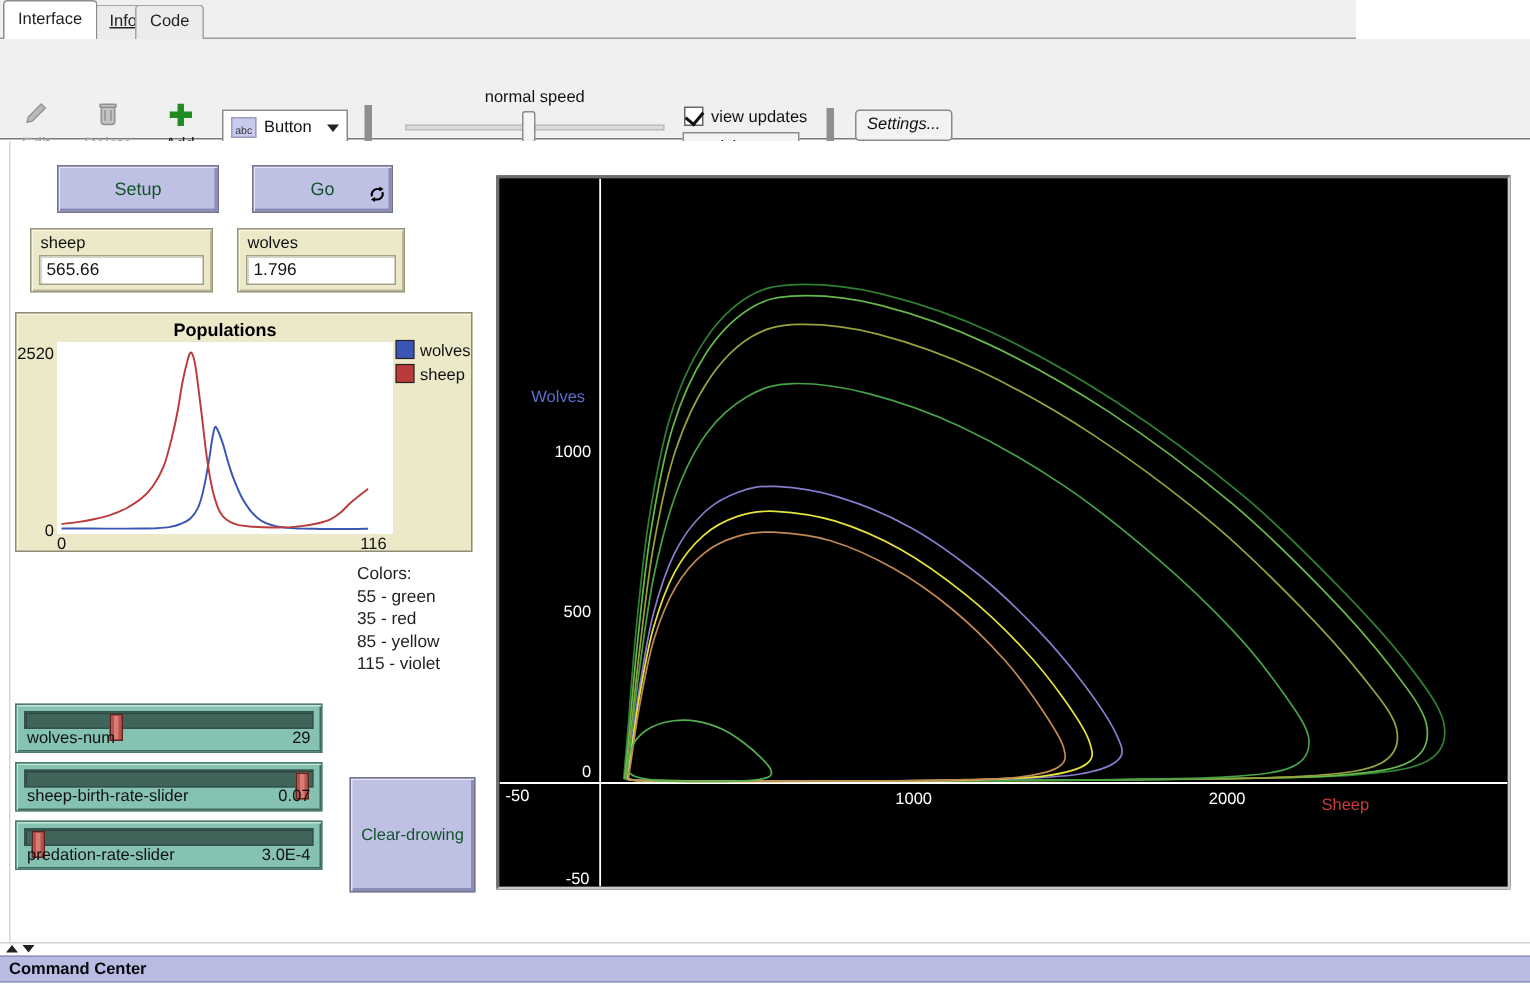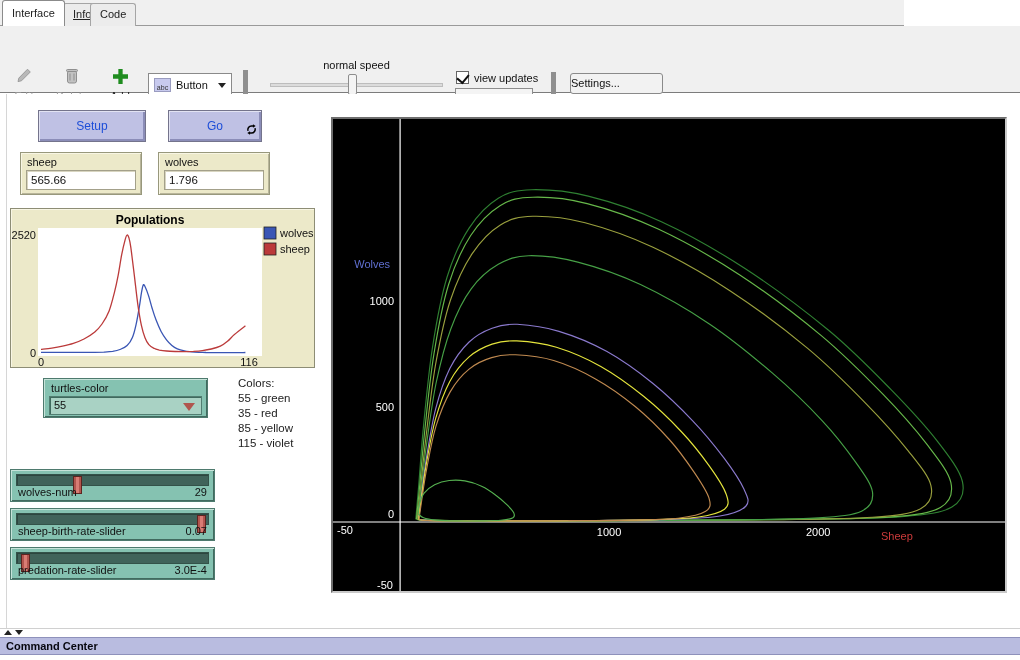--- a/index.html
+++ b/index.html
@@ -23,30 +23,30 @@
   .tool-sep { position:absolute; width:5px; background:#8f8f8f; }
   .speed-label { position:absolute; left:270px; top:33px; width:173px; text-align:center; }
   .speed-track { position:absolute; left:270px; top:57px; width:173px; height:4px; background:#dcdcdc; border:1px solid #bdbdbd; }
   .speed-handle { position:absolute; left:348px; top:48px; width:9px; height:21px; background:#f4f4f4; border:1px solid #8d8d8d; border-radius:2px; }
   .ticks-label { position:absolute; left:270px; top:73px; width:173px; text-align:center; }
   .checkbox { position:absolute; left:456px; top:45px; width:13px; height:13px; background:#fff; border:1px solid #666; }
   .checkbox::after { content:""; position:absolute; left:2px; top:0px; width:6px; height:9px; border:solid #111; border-width:0 2px 2px 0; transform:rotate(40deg); }
   .vu-label { position:absolute; left:474px; top:46px; }
   .update-select { position:absolute; left:455px; top:62px; width:78px; height:20px; background:#f4f4f4; border:1px solid #8d8d8d; display:flex; align-items:center; padding:0 6px; }
   .update-select .chev { margin-left:auto; width:0; height:0; border-left:4px solid transparent; border-right:4px solid transparent; border-top:5px solid #444; }
-  .settings-btn { position:absolute; left:570px; top:47px; width:93px; height:21px; background:#f2f2f2; border:1px solid #8a8a8a; border-radius:3px; line-height:19px; }
+  .settings-btn { position:absolute; left:570px; top:47px; width:65px; height:21px; background:#f2f2f2; border:1px solid #8a8a8a; border-radius:3px; text-align:center; line-height:19px;font-style:italic; }
 
   
   .main { position:absolute; left:0; top:94px; width:1020px; height:534px; background:#fff; }
   .main-leftline { position:absolute; left:6px; top:0; width:1px; height:534px; background:#d6d6d6; }
 
   
   .nl-button { position:absolute; background:#bfc1e4; border:1px solid #74748c;
     box-shadow: inset 1px 1px 0 #e2e3f3, inset -2px -2px 0 #8b8db8;
-    display:flex; align-items:center; justify-content:center; font-size:12px; color:#1d4ed8; }
+    display:flex; align-items:center; justify-content:center; font-size:12px; color:#14532d; }
   .forever-icon { position:absolute; right:4px; bottom:3px; }
 
   
   .monitor { position:absolute; width:122px; height:43px; background:#ece9c9; border:1px solid #98987c;
     box-shadow: inset 1px 1px 0 #f8f6e4, inset -1px -1px 0 #b8b59a; }
   .monitor .mlabel { position:absolute; left:6px; top:3px; }
   .monitor .mvalue { position:absolute; left:5px; right:5px; top:17px; height:20px; background:#fff; border:1px solid #a3a08a;
     box-shadow: inset 1px 1px 0 #d8d5c0; font-size:11.5px; padding:3px 0 0 4px; }
 
   
@@ -189,27 +189,20 @@
           <text x="238" y="157" text-anchor="middle" font-size="11" fill="#111">116</text>
           <rect x="253" y="18" width="12" height="12" fill="#3a56b4" stroke="#222" stroke-width="0.8"></rect>
           <text x="269" y="28" font-size="11" fill="#111">wolves</text>
           <rect x="253" y="34" width="12" height="12" fill="#bb3a3a" stroke="#222" stroke-width="0.8"></rect>
           <text x="269" y="44" font-size="11" fill="#111">sheep</text>
           <path d="M30.0 143.3C33.0 143.3,42.0 143.3,47.9 143.3C53.9 143.4,59.9 143.4,65.9 143.4C71.8 143.4,79.3 143.4,83.8 143.3C88.3 143.3,89.8 143.3,92.8 143.2C95.7 143.0,99.0 142.8,101.7 142.4C104.4 141.9,106.5 141.5,108.9 140.5C111.3 139.5,114.0 138.5,116.1 136.5C118.2 134.5,120.0 132.0,121.4 128.5C122.9 125.1,123.8 121.3,125.0 115.9C126.2 110.5,127.7 101.5,128.6 96.2C129.5 90.9,129.8 87.4,130.4 84.1C131.0 80.7,131.6 77.2,132.2 76.1C132.8 75.0,133.1 75.7,134.0 77.5C134.9 79.3,136.4 83.2,137.6 86.9C138.8 90.5,140.0 95.6,141.2 99.5C142.4 103.4,143.3 106.5,144.8 110.3C146.3 114.1,148.3 119.0,150.1 122.5C151.9 125.9,153.7 128.5,155.5 130.9C157.3 133.2,159.1 135.0,160.9 136.5C162.7 138.0,164.2 138.9,166.3 139.8C168.4 140.7,171.1 141.4,173.4 141.9C175.8 142.4,178.2 142.6,180.6 142.9C183.0 143.1,185.4 143.2,187.8 143.3C190.2 143.4,192.6 143.4,195.0 143.5C197.4 143.5,199.7 143.6,202.1 143.6C204.5 143.6,206.6 143.6,209.3 143.6C212.0 143.6,215.3 143.6,218.3 143.6C221.3 143.6,224.6 143.6,227.2 143.6C229.9 143.6,233.2 143.5,234.4 143.5" fill="none" stroke="#3a56b4" stroke-width="1.3"></path>
           <path d="M30.0 140.3C31.8 140.1,37.2 139.6,40.8 139.1C44.3 138.6,47.9 138.0,51.5 137.2C55.1 136.4,58.7 135.6,62.3 134.4C65.9 133.2,69.4 131.9,73.0 130.0C76.6 128.0,80.8 125.4,83.8 122.9C86.8 120.4,88.6 118.5,91.0 115.0C93.4 111.5,96.0 107.2,98.1 101.9C100.2 96.6,102.0 89.0,103.5 83.1C105.0 77.3,105.9 73.0,107.1 66.7C108.3 60.5,109.5 51.8,110.7 45.7C111.9 39.6,113.4 33.5,114.3 30.2C115.2 26.9,115.5 26.2,116.1 26.0C116.7 25.8,117.3 26.9,117.9 28.8C118.5 30.8,118.8 31.6,119.7 37.7C120.6 43.8,122.0 55.7,123.2 65.3C124.4 74.9,125.6 86.8,126.8 95.3C128.0 103.8,129.2 110.8,130.4 116.4C131.6 122.0,132.8 125.6,134.0 128.8C135.2 131.9,136.1 133.6,137.6 135.3C139.1 137.1,141.2 138.4,143.0 139.3C144.8 140.3,146.3 140.6,148.3 141.1C150.4 141.5,152.8 141.8,155.5 142.0C158.2 142.3,161.5 142.4,164.5 142.5C167.5 142.6,170.5 142.6,173.4 142.6C176.4 142.6,179.4 142.5,182.4 142.4C185.4 142.2,188.4 142.0,191.4 141.6C194.4 141.2,197.4 140.7,200.3 140.0C203.3 139.3,206.6 138.5,209.3 137.2C212.0 135.9,214.1 134.3,216.5 132.3C218.9 130.3,220.7 127.8,223.7 125.3C226.6 122.7,232.6 118.2,234.4 116.8" fill="none" stroke="#bb3a3a" stroke-width="1.3"></path>
         </svg>
     </div>
 
-    <div class="chooser" style="top:284px;">
-      <div class="clabel">turtles-color</div>
-      <div class="cselect">
-        <span>55</span>
-        <div class="ctri"></div>
-      </div>
-    </div>
 
     <div class="colors-note" style="top:282px;">
       <div>Colors:</div>
       <div>55 - green</div>
       <div>35 - red</div>
       <div>85 - yellow</div>
       <div>115 - violet</div>
     </div>
 
     <div class="nl-slider" style="left:10px; top:375px;">
@@ -227,20 +220,23 @@
       <div class="svalue">0.07</div>
     </div>
     <div class="nl-slider" style="left:10px; top:453px;">
       <div class="track">
           <div class="handle" style="left: 4px;"></div>
         </div>
       <div class="slabel">predation-rate-slider</div>
       <div class="svalue">3.0E-4</div>
     </div>
 
+    <div class="nl-button" style="left:233px; top:424px; width:84px; height:77px; font-size:11px;">
+      <span>Clear-drowing</span>
+    </div>
 
     <div class="phase-widget" style="top:23px;">
       <svg id="phase-svg" width="672" height="472">
           <rect x="0" y="0" width="672" height="472" fill="#000000"></rect>
           <line x1="67.0954898911353" y1="0" x2="67.0954898911353" y2="472" stroke="#ffffff" stroke-width="1.2"></line>
           <line x1="0" y1="402.98916967509024" x2="672" y2="402.98916967509024" stroke="#ffffff" stroke-width="1.2"></line>
           <text x="276.1157076205288" y="416.98916967509024" text-anchor="middle" font-size="11" fill="#ffffff">1000</text>
           <text x="485.1359253499222" y="416.98916967509024" text-anchor="middle" font-size="11" fill="#ffffff">2000</text>
           <text x="61.0954898911353" y="185.99277978339347" text-anchor="end" font-size="11" fill="#ffffff">1000</text>
           <text x="61.0954898911353" y="292.4909747292419" text-anchor="end" font-size="11" fill="#ffffff">500</text>

